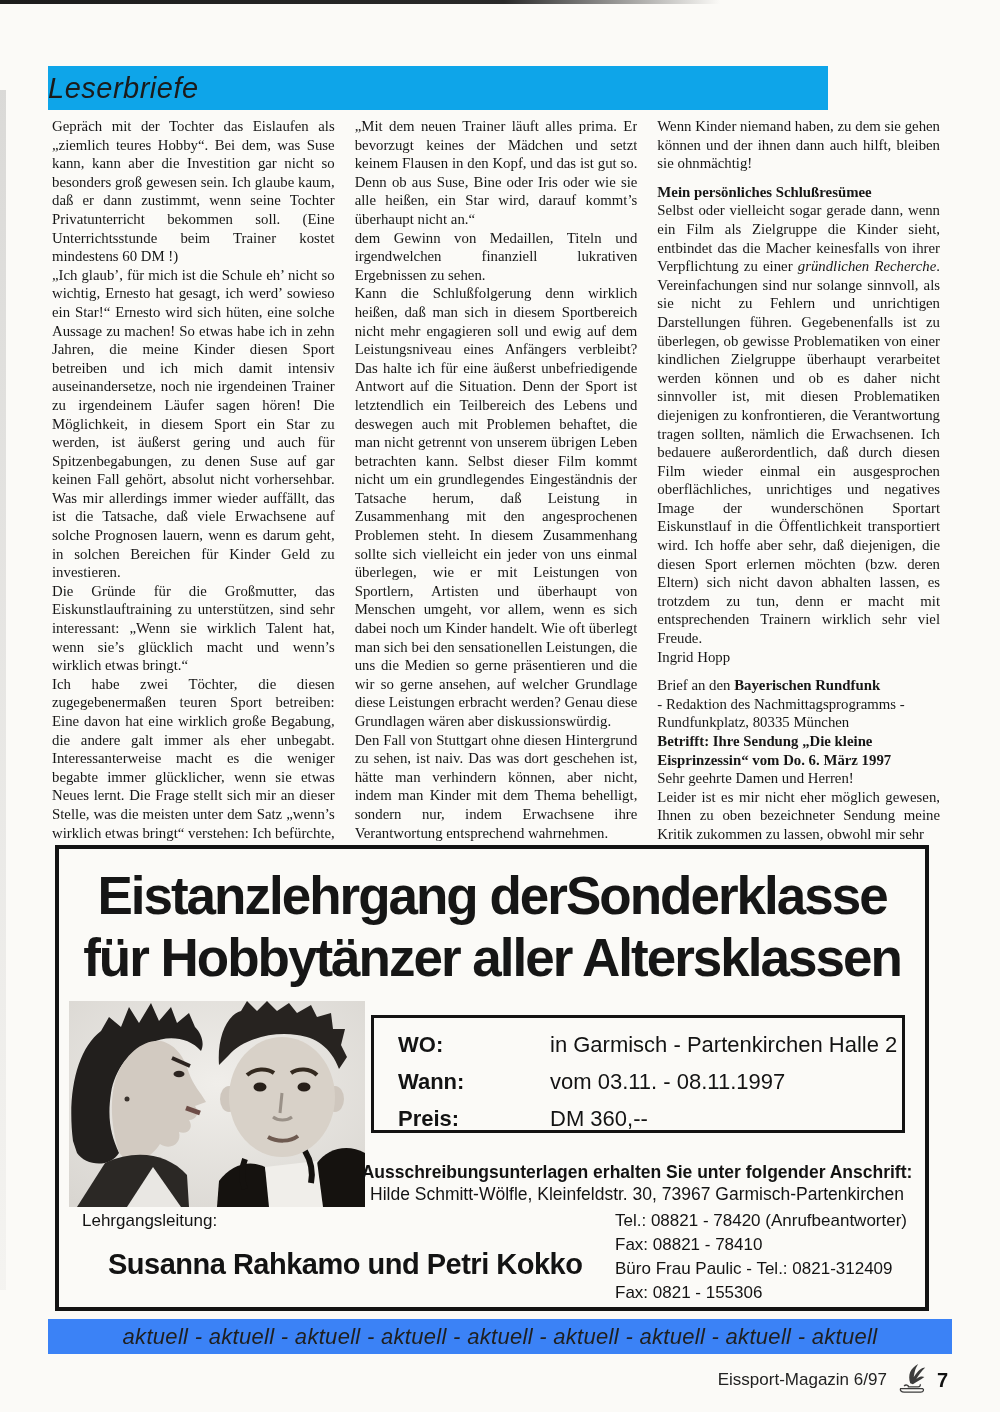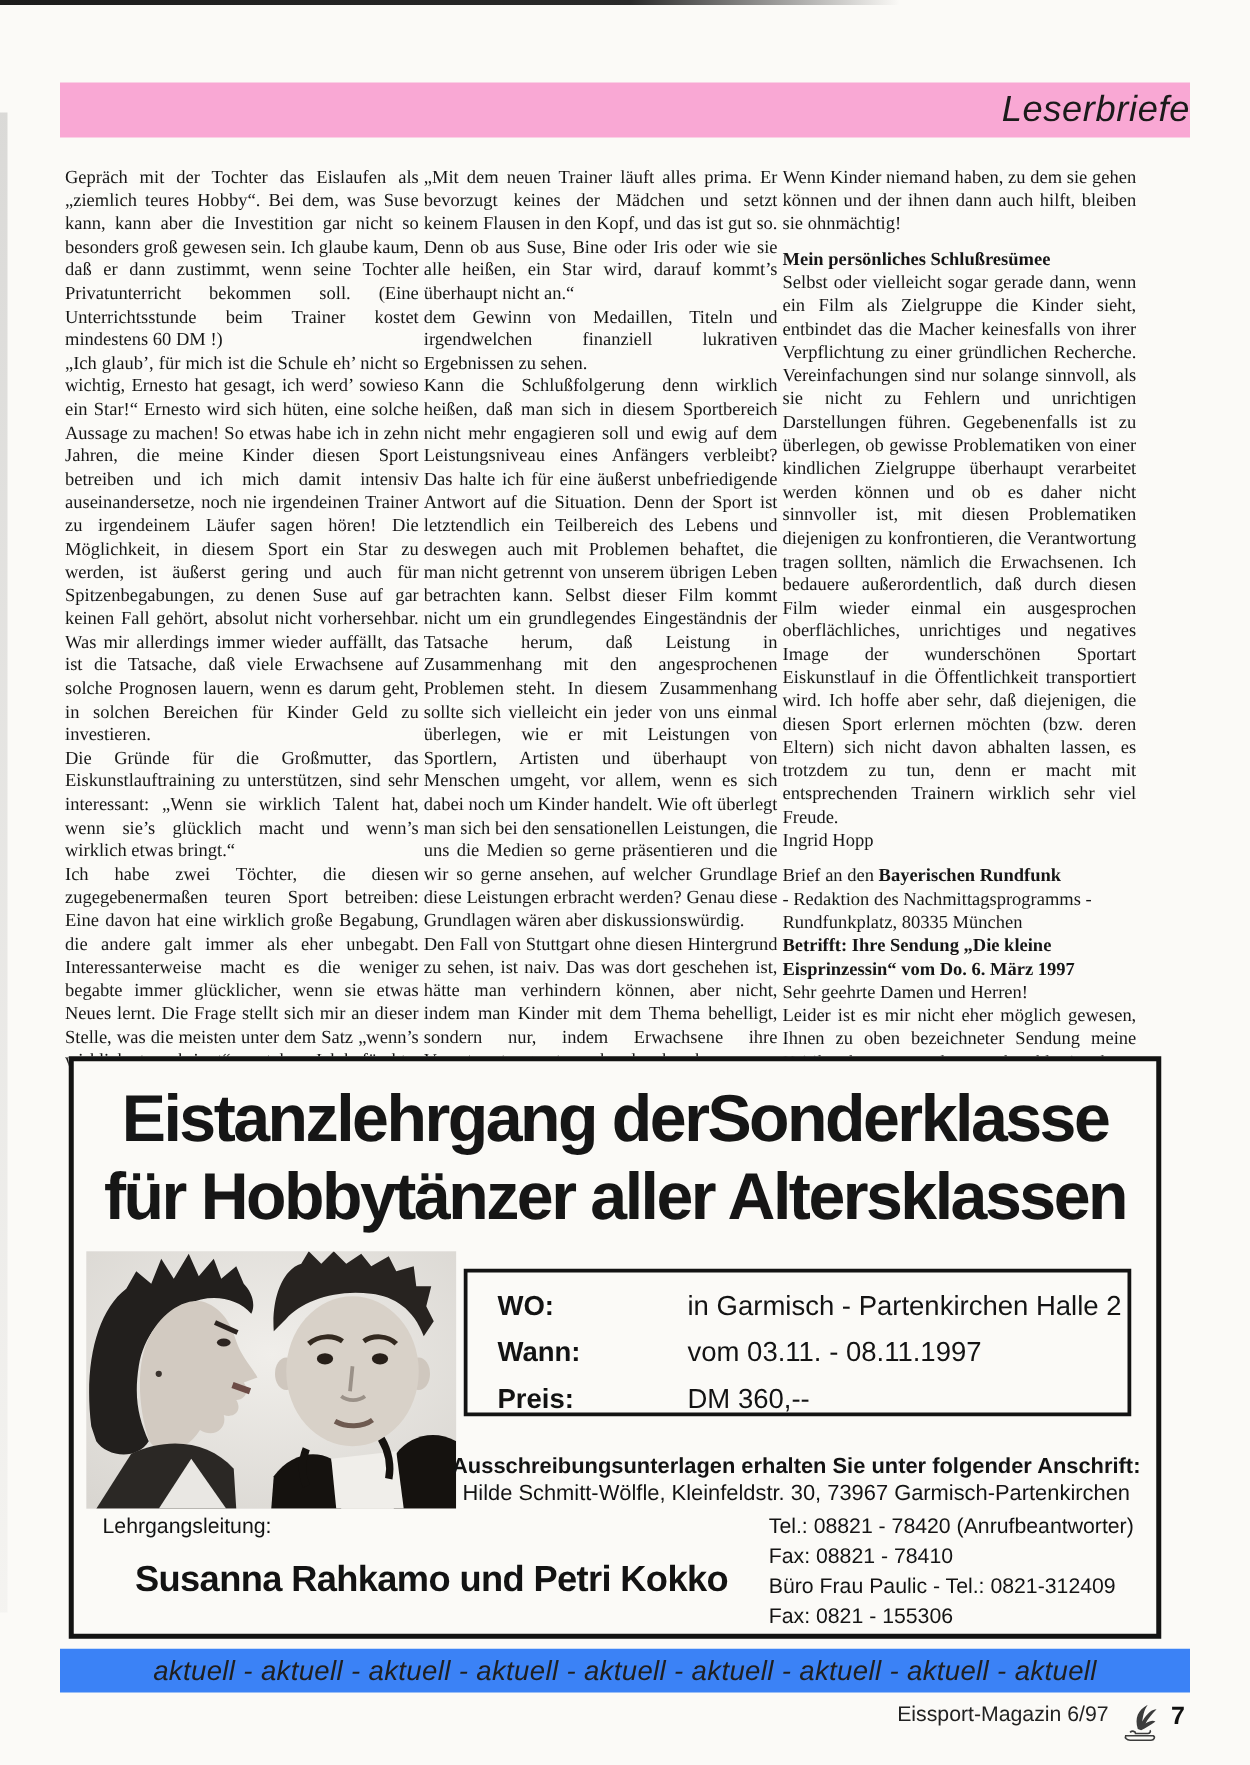--- a/index.html
+++ b/index.html
@@ -11,40 +11,40 @@
   }
   .scan-edge-top{
     position:absolute;top:0;left:0;width:720px;height:4px;
     background:linear-gradient(to right,#1c1c1c 0%,#2a2a2a 70%,rgba(40,40,40,0) 100%);
   }
   .scan-edge-left{
     position:absolute;top:90px;left:0;width:6px;height:1200px;
     background:linear-gradient(to bottom,rgba(120,120,120,.25),rgba(120,120,120,.05));
   }
   .header-bar{
-    position:absolute;left:48px;top:66px;width:904px;height:44px;
-    background:#f9a8d4;display:flex;align-items:center;justify-content:flex-end;
+    position:absolute;left:48px;top:66px;width:780px;height:44px;
+    background:#0ea5e9;display:flex;align-items:center;justify-content:flex-start;
   }
   .header-title{
     font-family:"Liberation Sans", sans-serif;
     font-style:italic;font-size:29px;color:#1b1b1b;letter-spacing:.5px;
   }
   .columns{
     position:absolute;left:52px;top:117px;width:888px;height:728px;
-    display:flex;gap:4px;overflow:hidden;margin-top:16px;
+    display:flex;gap:20px;overflow:hidden;
   }
   .col{
     width:283px;height:728px;overflow:hidden;
     font-size:14.8px;line-height:18.6px;text-align:justify;
   }
   .col p{margin:0;}
   .col p.plain{text-align:left;}
   .gap-above{margin-top:10px !important;}
   .b{font-weight:bold;}
-  .i{}
+  .i{font-style:italic;}
 
   
   .ad-box{
     position:absolute;left:55px;top:845px;width:866px;height:458px;
     border:4px solid #131313;background:#fbfaf7;
     font-family:"Liberation Sans", sans-serif;color:#131313;
   }
   .ad-headline{
     margin-top:16px;text-align:center;font-weight:bold;
     font-size:53px;line-height:62px;letter-spacing:-2px;color:#161616;
@@ -71,21 +71,21 @@
   
   .footer-bar{
     position:absolute;left:48px;top:1319px;width:904px;height:35px;
     background:#3b82f6;display:flex;align-items:center;justify-content:center;
   }
   .footer-banner{
     font-family:"Liberation Sans", sans-serif;font-style:italic;
     font-size:22px;color:#1f1f1f;letter-spacing:.3px;
   }
   .footer-meta{
-    position:absolute;right:52px;top:1362px;display:flex;align-items:flex-start;gap:10px;
+    position:absolute;right:52px;top:1362px;display:flex;align-items:center;gap:10px;
     font-family:"Liberation Sans", sans-serif;
   }
   .footer-magazine{font-size:17px;color:#222;}
   .footer-page{font-size:20px;font-weight:bold;color:#111;}
 </style>
 </head>
 <body>
 
 <div class="scan-edge-top"></div>
 <div class="scan-edge-left"></div>

